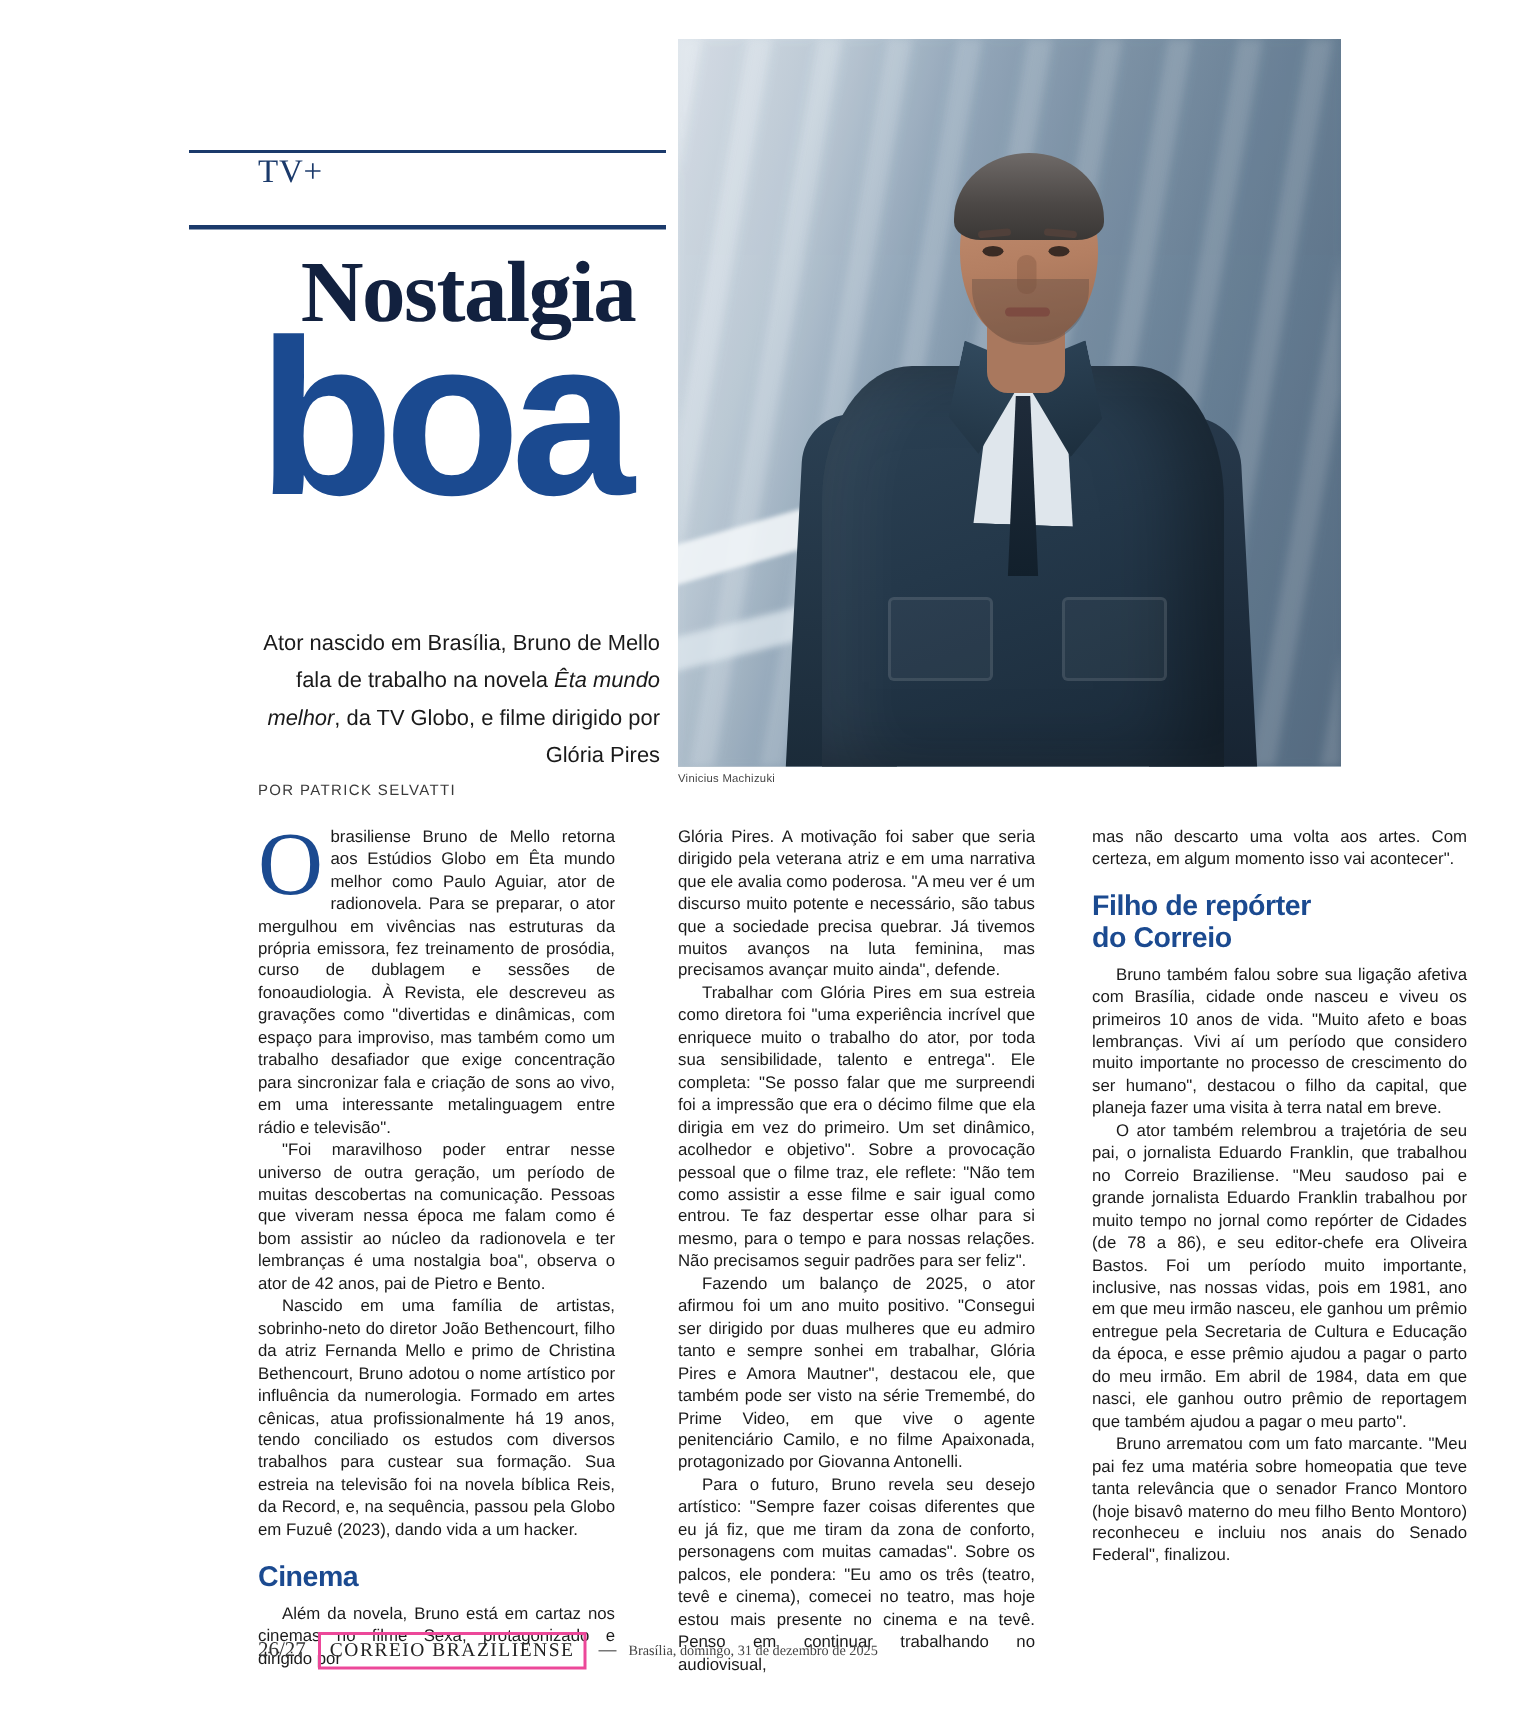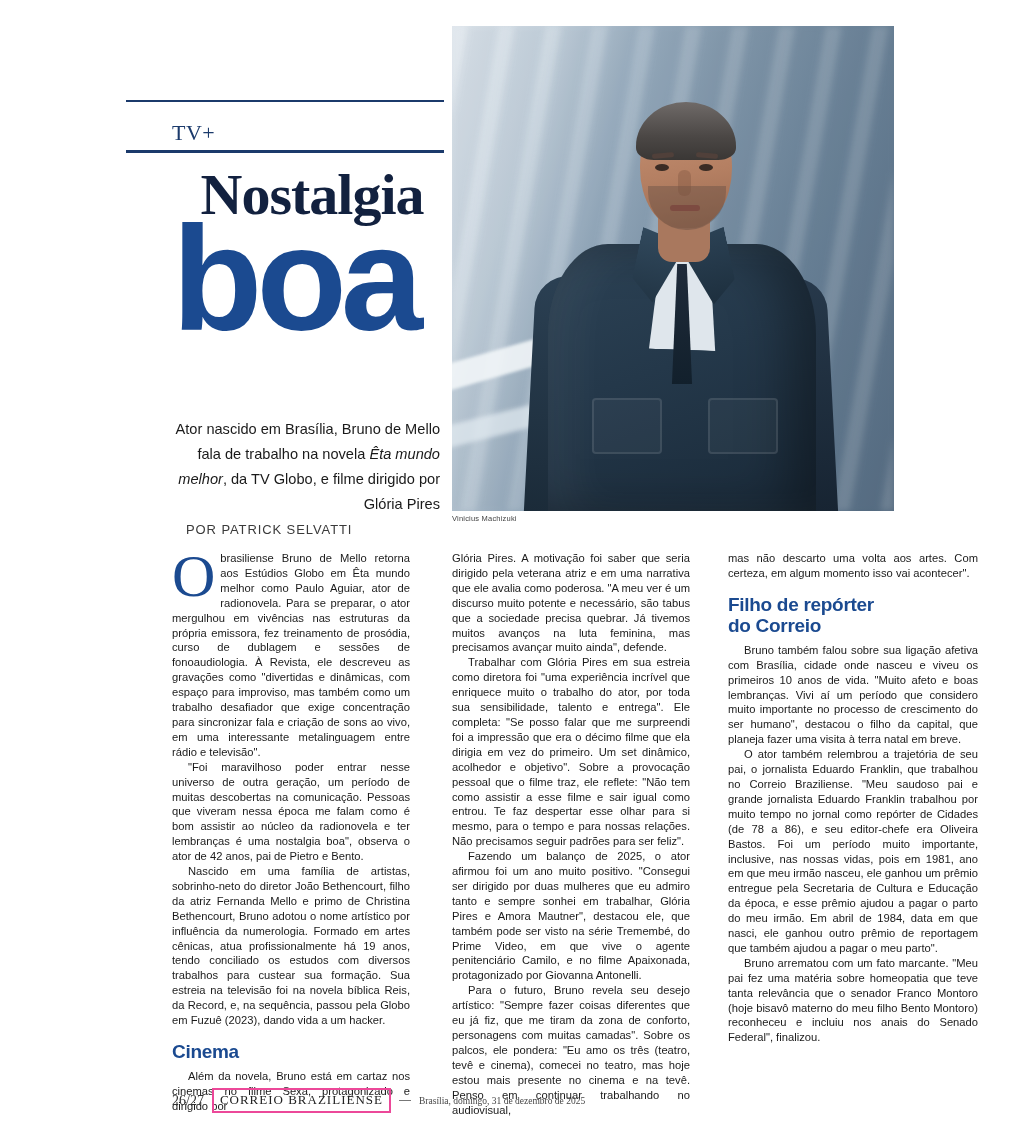--- a/index.html
+++ b/index.html
@@ -35,21 +35,21 @@
     position: absolute;
     left: 126px;
     top: 150px;
     width: 318px;
     height: 3px;
     background: #1b3a6b;
   }
   .section-label {
     position: absolute;
     left: 172px;
-    top: 120px;
+    top: 101px;
     font-size: 22px;
     letter-spacing: 0.5px;
     color: #1b3a6b;
     font-family: "Liberation Serif", serif;
   }
 
   
   .title-wrap {
     position: absolute;
     left: 172px;
@@ -84,23 +84,23 @@
     width: 268px;
     font-size: 14.6px;
     line-height: 25px;
     color: #1a1a1a;
     text-align: right;
   }
   .standfirst em { font-style: italic; }
 
   .byline {
     position: absolute;
-    left: 186px;
+    left: 172px;
     top: 522px;
-    font-size: 13px;
+    font-size: 10px;
     letter-spacing: 0.9px;
     color: #3a3a3a;
   }
 
   
   .photo {
     position: absolute;
     left: 452px;
     top: 26px;
     width: 442px;

